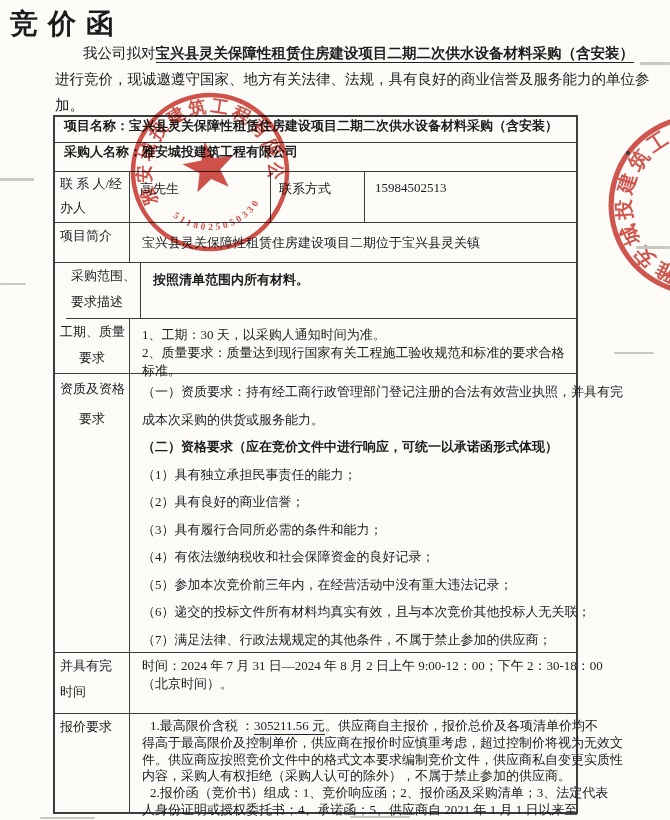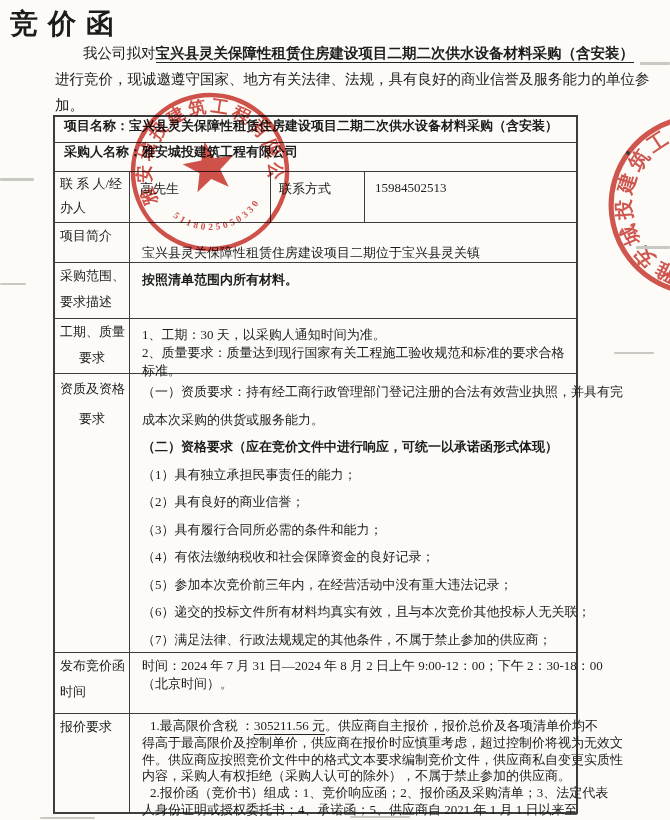--- a/index.html
+++ b/index.html
@@ -30,30 +30,30 @@
   .lblcol{width:75px;flex:0 0 75px;display:flex;flex-direction:column;justify-content:flex-start;}
   .lbl-line{line-height:26px;padding-left:5px;white-space:nowrap;}
   .lbl-center{text-align:center;padding-left:0;}
   .valcol{flex:1 1 auto;}
   .r-single{font-weight:bold;}
   .r-single .fulltext{padding-left:9px;white-space:nowrap;}
   .row1{height:26px;}
   .row2{height:29px;}
   .row3{height:51px;}
   .row4{height:40px;}
-  .row5{height:56px;}
+  .row5{height:56px;margin-left:11px;}
   .row6{height:55px;}
   .row7{height:279px;}
   .row8{height:61px;}
   .row9{height:100px;}
   .row3 .c2{width:141px;flex:0 0 141px;padding:8px 0 0 10px;}
   .row3 .c3{width:94px;flex:0 0 94px;padding:8px 16px 0 8px;}
   .row3 .c4{flex:1 1 auto;padding:8px 0 0 10px;}
   .row3 .lblcol .lbl-line{line-height:24px;}
-  .row4 .valcol{display:flex;align-items:flex-end;padding-left:12px;}
+  .row4 .valcol{display:flex;align-items:center;padding-left:12px;}
   .row5 .valcol{padding:8px 0 0 12px;font-weight:bold;}
   .row6 .valcol{padding:7px 0 0 12px;}
   .row6 .valcol div{line-height:18px;}
   .row7 .lblcol .lbl-line{line-height:30px;}
   .row7 .valcol{padding:4px 4px 0 12px;}
   .row7 .valcol .qline{line-height:27.5px;white-space:nowrap;}
   .qbold{font-weight:bold;}
   .row8 .valcol{padding:4px 0 0 12px;}
   .row8 .valcol div{line-height:17.5px;white-space:nowrap;}
   .row9 .valcol{padding:4px 6px 0 12px;}
@@ -141,21 +141,21 @@
       <div class="qline">（3）具有履行合同所必需的条件和能力；</div>
       <div class="qline">（4）有依法缴纳税收和社会保障资金的良好记录；</div>
       <div class="qline">（5）参加本次竞价前三年内，在经营活动中没有重大违法记录；</div>
       <div class="qline">（6）递交的投标文件所有材料均真实有效，且与本次竞价其他投标人无关联；</div>
       <div class="qline">（7）满足法律、行政法规规定的其他条件，不属于禁止参加的供应商；</div>
     </div>
   </div>
 
   <div class="trow row8">
     <div class="tcell lblcol cell-r">
-      <div class="lbl-line">发布竞价函</div>
+      <div class="lbl-line">并具有完</div>
       <div class="lbl-line">时间</div>
     </div>
     <div class="tcell valcol">
       <div>时间：2024 年 7 月 31 日—2024 年 8 月 2 日上午 9:00-12：00；下午 2：30-18：00</div>
       <div>（北京时间）。</div>
     </div>
   </div>
 
   <div class="trow row9">
     <div class="tcell lblcol cell-r">

